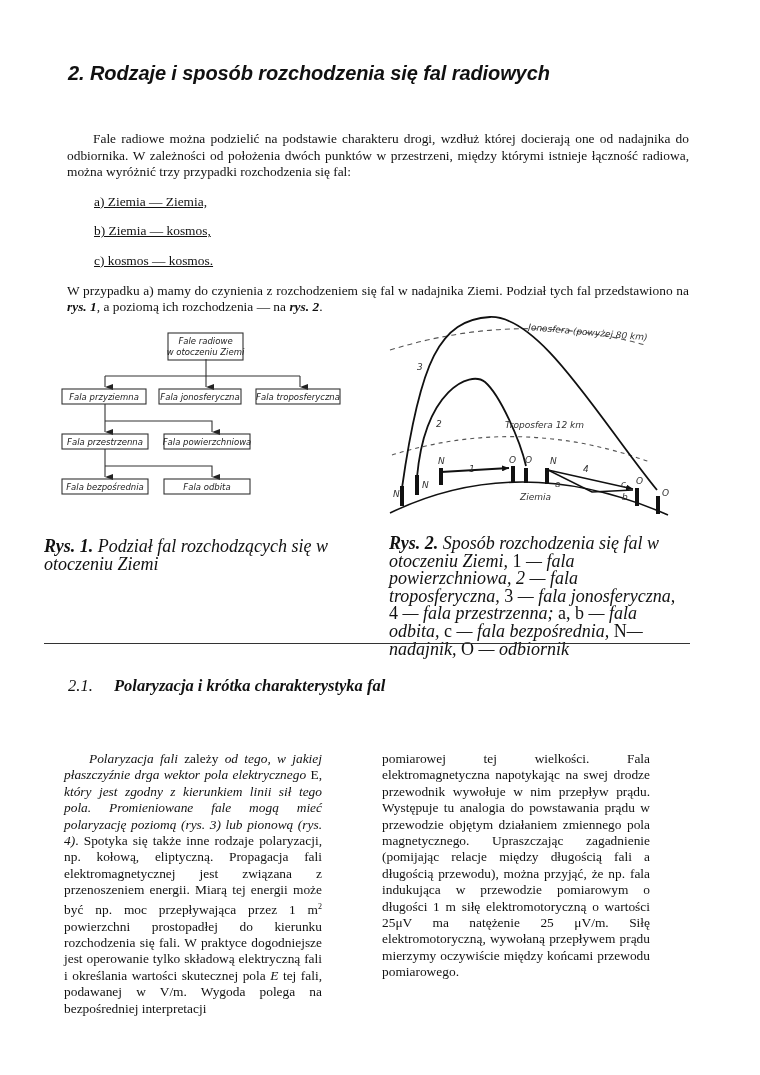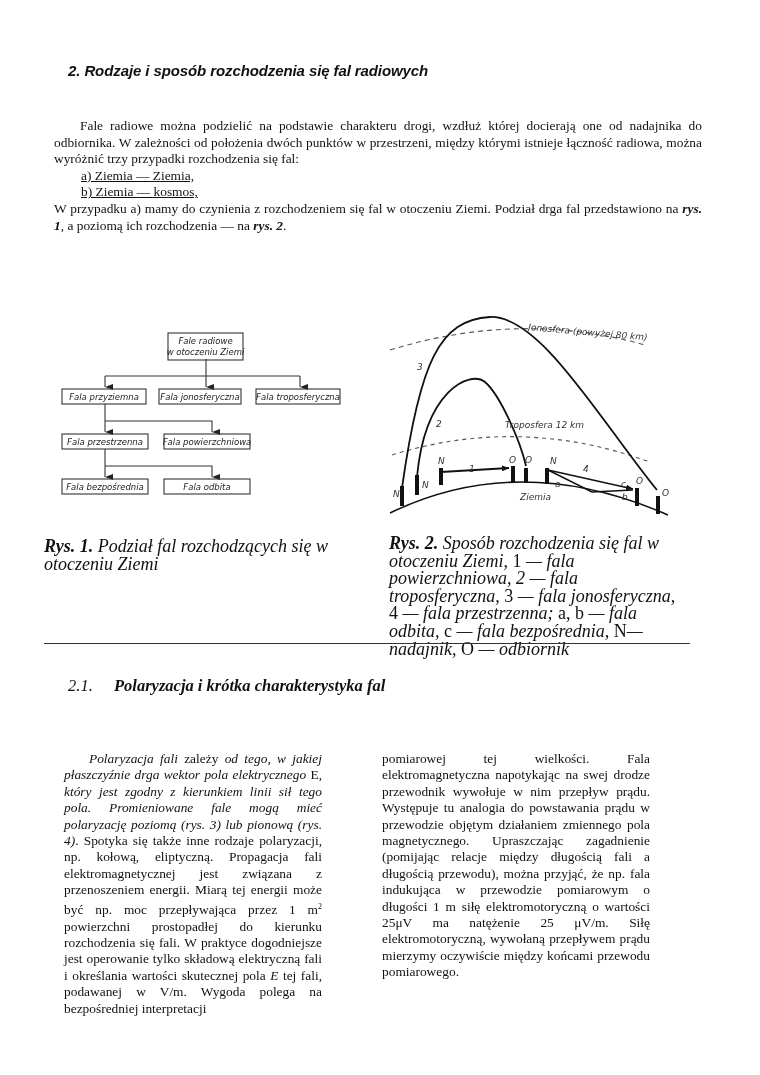--- a/index.html
+++ b/index.html
@@ -1,20 +1,20 @@
 <!DOCTYPE html>
 <html><head>
 <meta charset="utf-8">
 <style>
   html, body { margin:0; padding:0; background:#ffffff; }
   body { width:760px; height:1075px; position:relative; overflow:hidden; color:#111; font-family:"Liberation Serif", serif; }
   .abs { position:absolute; }
-  .h1 { left:68px; top:62px; font-family:"Liberation Sans", sans-serif; font-weight:bold; font-style:italic; font-size:15px; letter-spacing:-0.1px; color:#111; }
+  .h1 { left:68px; top:62px; font-family:"Liberation Sans", sans-serif; font-weight:bold; font-style:italic; font-size:20px; letter-spacing:-0.1px; color:#111; }
   .para { left:54px; width:648px; font-size:13.4px; line-height:16.6px; text-align:justify; }
-  .para p { margin:0; }
+  .para p { margin:13px; }
   .indent { text-indent:26px; }
   .li { padding-left:27px;text-decoration:underline; }
   .fig { position:absolute; }
   .fig svg text { font-family:"DejaVu Sans", sans-serif; font-style:italic; }
   .caption { font-size:18px; line-height:17.6px; font-style:italic; }
   .caption b { font-style:italic; }
   .hr { left:44px; top:643px; width:646px; height:1px; background:#333; }
   .h2 { left:68px; top:676px; font-size:16.5px; font-style:italic; }
   .h2 .num { display:inline-block; width:46px; }
   .h2 .t { font-weight:bold; }
@@ -25,21 +25,22 @@
 </style>
 </head>
 <body>
 
 <div class="abs h1">2. Rodzaje i sposób rozchodzenia się fal radiowych</div>
 
 <div class="abs para" style="top:118px;">
   <p class="indent">Fale radiowe można podzielić na podstawie charakteru drogi, wzdłuż której docierają one od nadajnika do odbiornika. W zależności od położenia dwóch punktów w przestrzeni, między którymi istnieje łączność radiowa, można wyróżnić trzy przypadki rozchodzenia się fal:</p>
   <p class="li">a) Ziemia — Ziemia,</p>
   <p class="li">b) Ziemia — kosmos,</p>
-  <p><span>W przypadku a) mamy do czynienia z rozchodzeniem się fal w otoczeniu Ziemi. Podział drga fal przedstawiono na </span><b class="it">rys. 1</b><span>, a poziomą ich rozchodzenia — na </span><b class="it">rys. 2</b><span>.</span></p>
+  <p class="li">c) kosmos — kosmos.</p>
+  <p><span>W przypadku a) mamy do czynienia z rozchodzeniem się fal w nadajnika Ziemi. Podział tych fal przedstawiono na </span><b class="it">rys. 1</b><span>, a poziomą ich rozchodzenia — na </span><b class="it">rys. 2</b><span>.</span></p>
 </div>
 
 <div class="fig" style="left:55px; top:325px; width:300px; height:180px;">
   <svg width="300" height="180" viewBox="0 0 300 180">
     <defs>
       <marker id="arr" markerWidth="6" markerHeight="8" refX="3" refY="8" orient="auto" markerUnits="userSpaceOnUse">
         <path d="M0,0 L3,8 L6,0 Z" fill="#222"></path>
       </marker>
     </defs>
     <g stroke="#333" stroke-width="1.1" fill="none">

